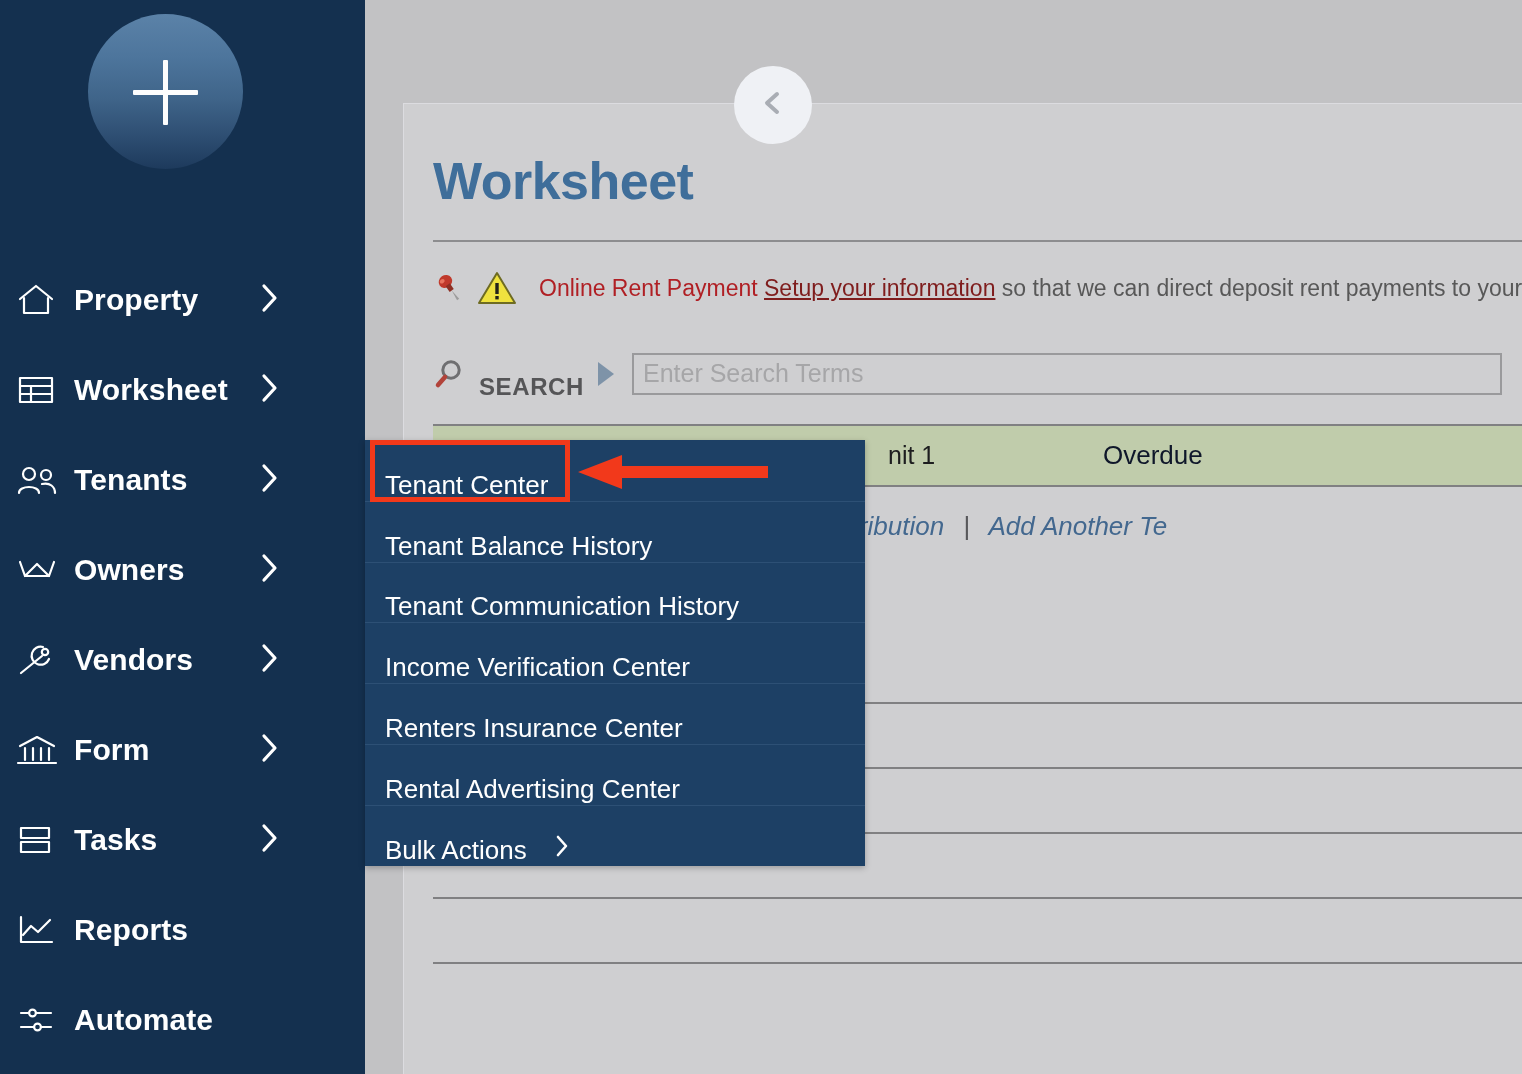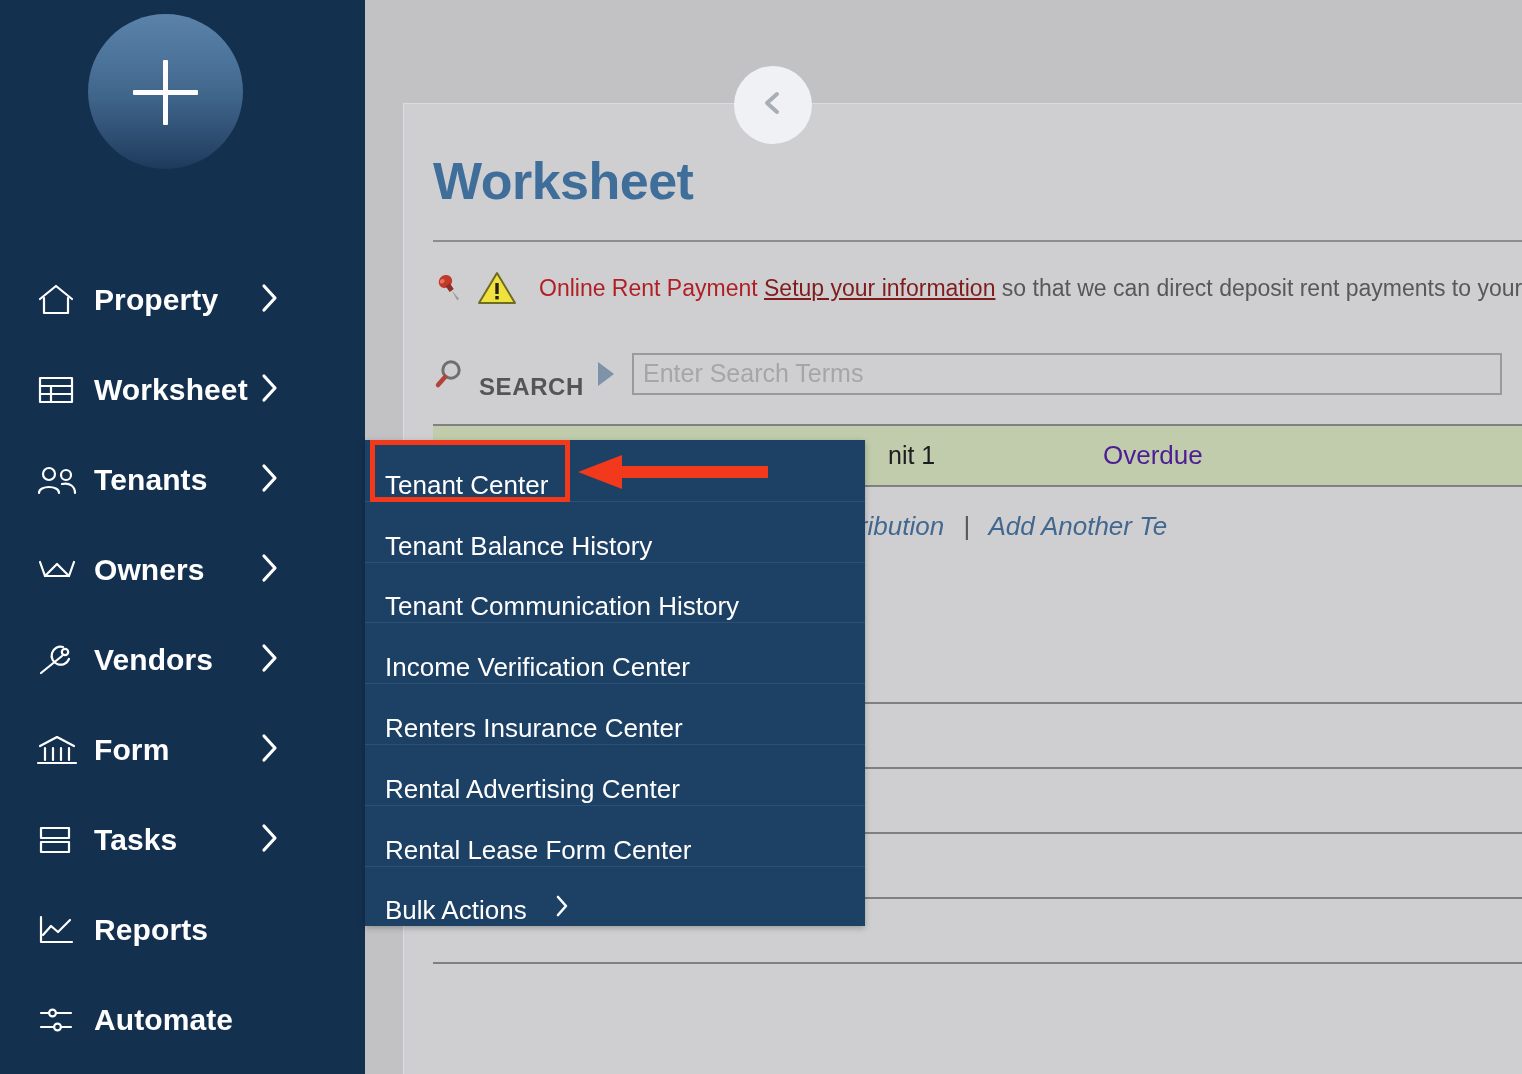--- a/index.html
+++ b/index.html
@@ -36,21 +36,21 @@
     border-radius: 1px;
   }
   .add-plus::before { left: 45px; top: 75.5px; width: 65px; height: 5px; }
   .add-plus::after  { left: 75px; top: 45.5px; width: 5px; height: 65px; }
 
   .nav { position: absolute; left: 0; top: 255px; width: 365px; }
   .nav-item {
     position: relative;
     height: 90px;
     display: flex; align-items: center;
-    padding-left: 36px;
+    padding-left: 16px;
     color: #ffffff;
     cursor: pointer;
   }
   .nav-ico {
     width: 42px; height: 34px;
     display: flex; align-items: center; justify-content: flex-start;
     flex: 0 0 auto;
   }
   .nav-ico svg { display: block; }
   .nav-label {
@@ -162,21 +162,21 @@
     border-bottom: 2px solid #808082;
     display: flex; align-items: center;
   }
   .wrow.highlight { background: #c0ccab; }
   .cell-unit {
     position: absolute; left: 455px;
     font-size: 25px; color: #1d1d1f;
   }
   .cell-status {
     position: absolute; left: 670px;
-    font-size: 26px; color: #4c1d95;
+    font-size: 26px; color: #0f172a;
   }
 
   .links-row {
     position: absolute; left: 29px; top: 407px;
     font-size: 26px; font-style: italic;
     color: #43688f;
     white-space: nowrap;
   }
   .links-row .sep { color: #58585a; font-style: normal; margin: 0 12px; }
   .links-row a { color: #43688f; text-decoration: none; cursor: pointer; }
@@ -453,23 +453,20 @@
     <div class="dd-item">
       <span>Income Verification Center</span>
     </div>
     <div class="dd-item">
       <span>Renters Insurance Center</span>
     </div>
     <div class="dd-item">
       <span>Rental Advertising Center</span>
     </div>
     <div class="dd-item">
-      <span>Rental Lease Form Center</span>
-    </div>
-    <div class="dd-item">
       <span>Bulk Actions</span>
       <span class="dd-chev">
         <svg width="18" height="26" viewBox="0 0 18 26" fill="none" stroke="#fff" stroke-width="2.6" stroke-linecap="round" stroke-linejoin="round">
             <path d="M5 4 L13 13 L5 22"></path>
           </svg>
       </span>
     </div>
   </div>
 
   <div class="dd-highlight"></div>

